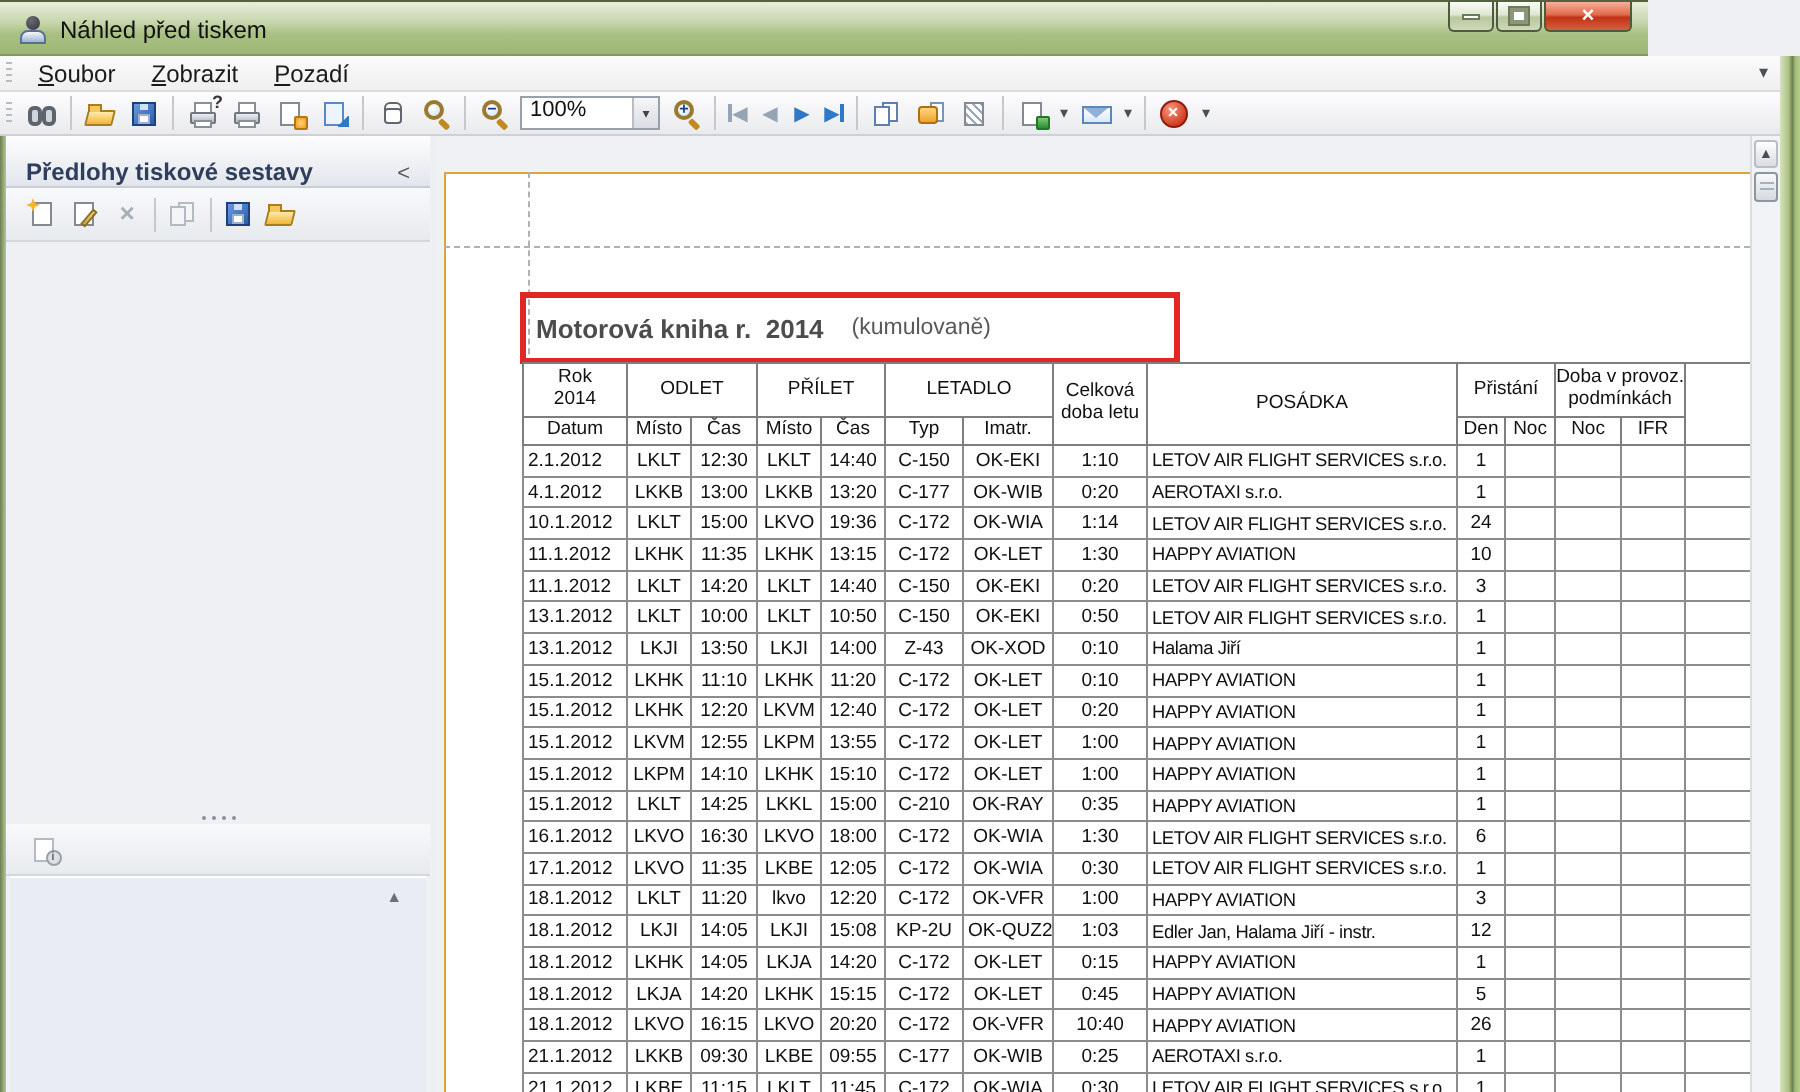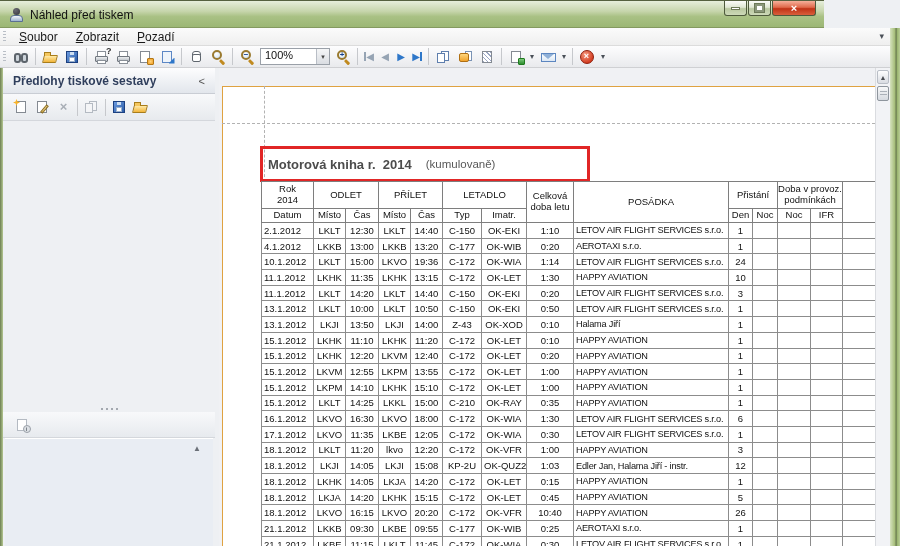--- a/index.html
+++ b/index.html
@@ -133,21 +133,21 @@
 
   .ic-person i { left:5px; top:1px; width:7px; height:7px; border-radius:50%;
     background:radial-gradient(circle at 35% 30%,#6a6a72,#33333b); }
   .ic-person b { left:2px; top:8px; width:13px; height:7px; border-radius:4px 4px 0 0;
     background:linear-gradient(#f4f7fb,#9db3d0); border:1px solid #5a6f92; }
 
   
   .sidebar { left:3px; top:68px; width:212px; height:478px; background:#eef0f3; }
   .sb-header { position:absolute; left:0; top:0; width:212px; height:26px;
     background:linear-gradient(#fdfdfe,#e2e6ec); border-bottom:1px solid #c9cdd4;
-    display:flex; align-items:center; }
+    display:flex; align-items:flex-end; }
   .sb-header .txt { font-size:12px; font-weight:bold; color:#2f3e5c; padding-left:10px; flex:1; }
   .sb-header .col { font-size:11px; color:#555; padding-right:10px; }
   .sb-tools { position:absolute; left:0; top:26px; width:212px; height:27px;
     background:linear-gradient(#f8f9fb,#e7eaee); border-bottom:1px solid #d4d7dc;
     display:flex; align-items:center; padding-left:8px; }
   .sb-tools .tbtn { width:21px; }
   .sb-tree { position:absolute; left:2px; top:54px; width:208px; height:284px;
     background:#fff; border:1px solid #a9aeb6; }
   .tree-item { display:flex; align-items:center; padding:5px 0 0 8px; }
   .treeline { width:18px; border-top:1px dotted #9aa0a8; margin-right:2px; }

